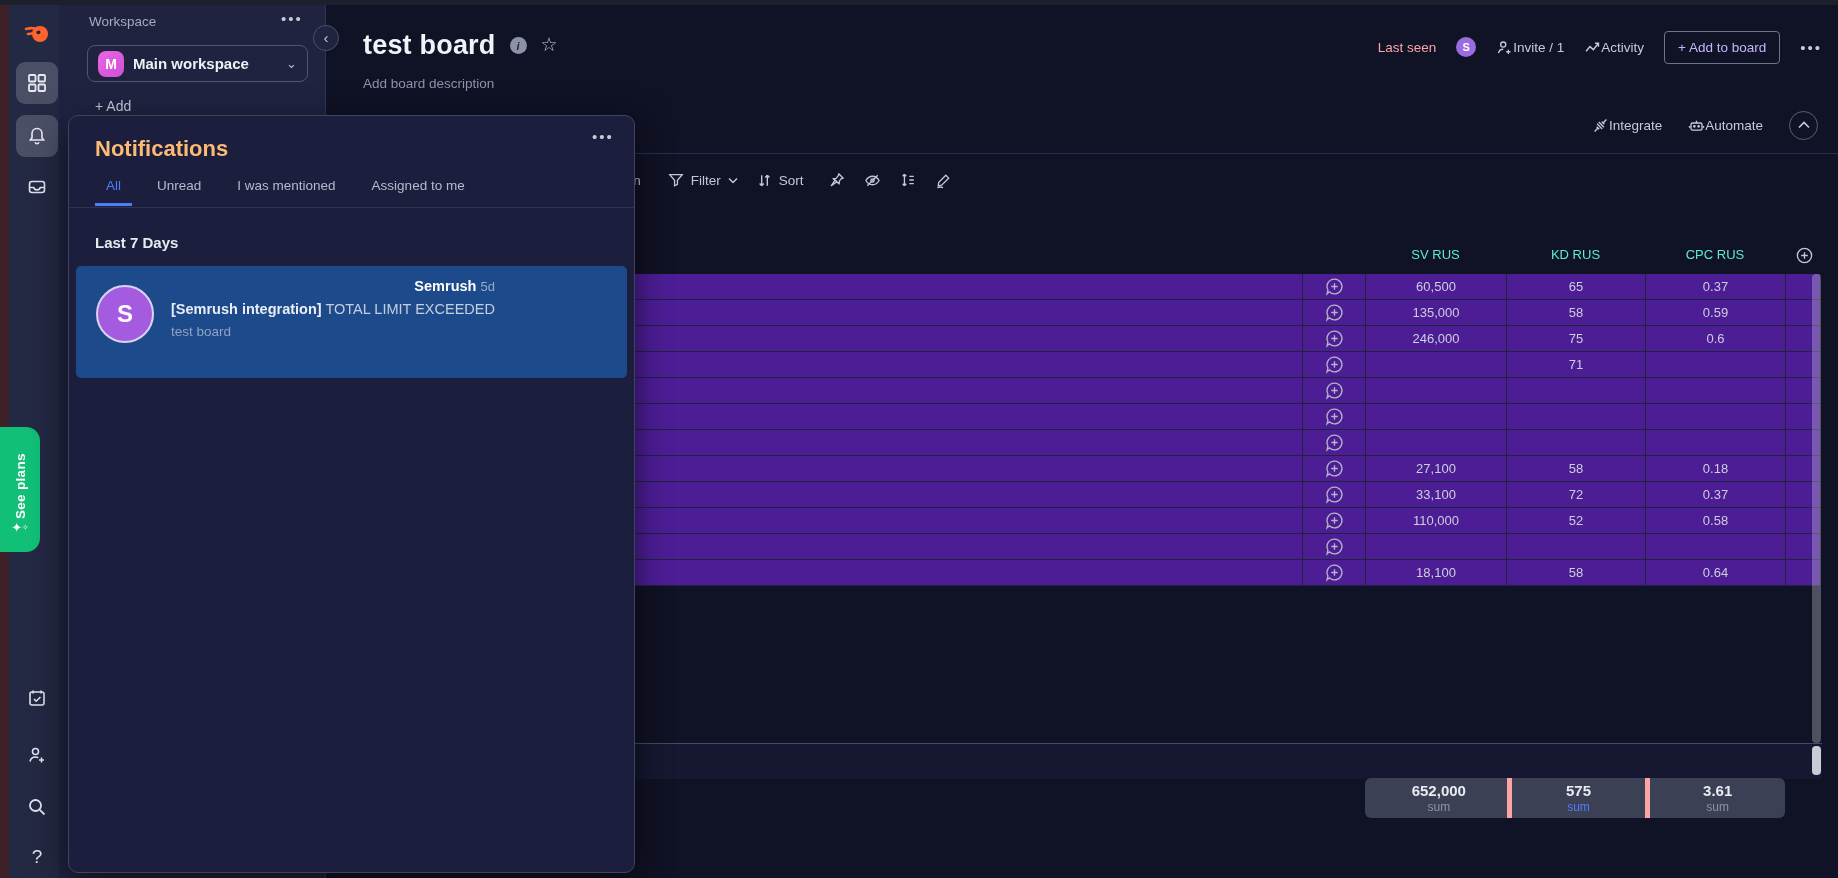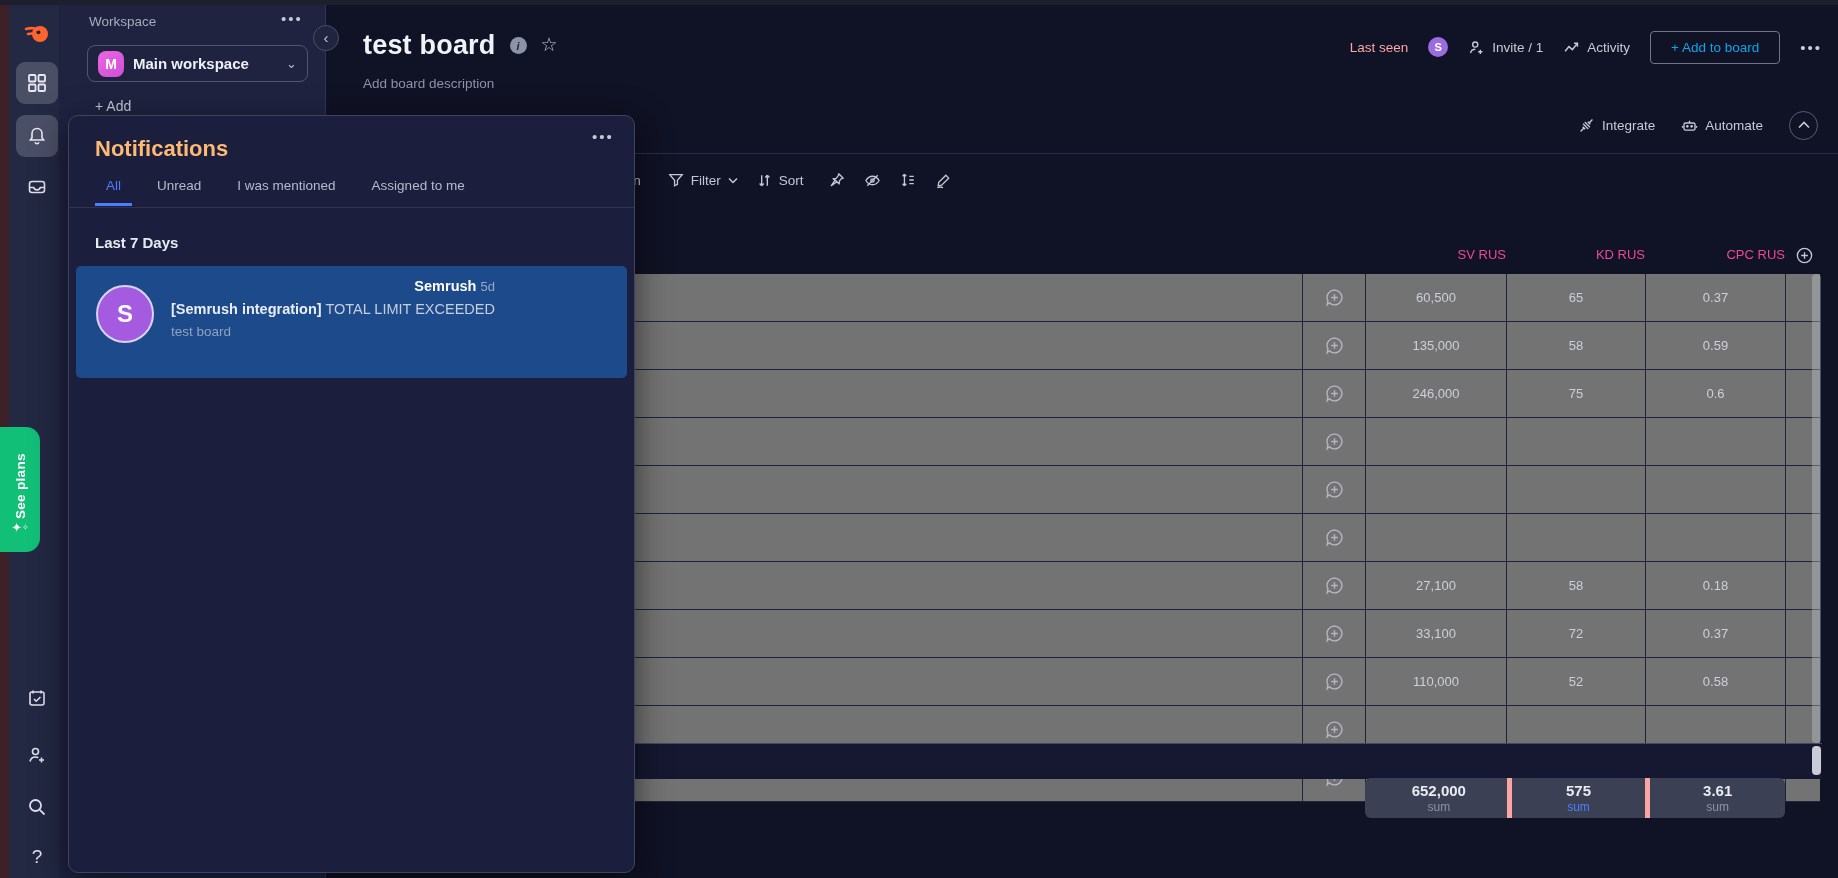--- a/index.html
+++ b/index.html
@@ -47,44 +47,44 @@
   
   #title-row{left:363px;top:30px;display:flex;align-items:center;gap:14px;}
   #board-title{font-size:27px;font-weight:700;color:#f2f3f8;letter-spacing:.2px;}
   #info-icon{width:17px;height:17px;border-radius:50%;background:#8d92a6;color:#1d2140;
              font-size:11px;font-weight:700;display:flex;align-items:center;justify-content:center;font-style:italic;}
   #star-icon{font-size:19px;color:#c3c7d6;margin-top:-2px;}
   #board-desc{left:363px;top:76px;font-size:13.5px;color:#8e93a9;}
 
   #header-right{top:30px;right:16px;height:34px;display:flex;align-items:center;gap:20px;z-index:5;}
   #header-right .lbl{font-size:13.5px;color:#fca5a5;}
-  .hbtn{display:flex;align-items:center;gap:7px;color:#c6cad8;font-size:13.5px;}
+  .hbtn{display:flex;align-items:center;color:#c6cad8;font-size:13.5px;}
   #seen-avatar{width:20px;height:20px;border-radius:50%;background:#9a6ce0;color:#fff;
                font-size:11px;font-weight:700;display:flex;align-items:center;justify-content:center;}
-  #add-to-board{border:1px solid #71758a;border-radius:4px;height:33px;padding:0 20px;
-                display:flex;align-items:center;font-size:13.5px;color:#0ea5e9;box-sizing:border-box;}
+  #add-to-board{border:1px solid #71758a;border-radius:4px;height:33px;padding:0 13px;
+                display:flex;align-items:center;font-size:13.5px;color:#c4b5fd;box-sizing:border-box;}
   #board-dots{font-size:15px;letter-spacing:2px;color:#c6cad8;}
 
   #integrate-row{top:108px;right:20px;height:34px;display:flex;align-items:center;gap:26px;z-index:5;}
   #expand-btn{width:27px;height:27px;border-radius:50%;border:1px solid #5a5e73;color:#c6cad8;
               display:flex;align-items:center;justify-content:center;}
 
   #main-divider{left:325px;top:153px;width:1513px;height:1px;background:#2b2e4d;}
 
   
   #table-toolbar{left:598px;top:166px;height:28px;display:flex;align-items:center;gap:19px;
                  color:#c3c7d6;font-size:13.5px;z-index:5;}
   .tb-group{display:flex;align-items:center;gap:7px;}
 
   
-  .col-head{top:240px;height:30px;line-height:30px;text-align:right;font-size:13px;color:#ec4899;z-index:3;}
+  .col-head{top:240px;height:30px;line-height:30px;text-align:center;font-size:13px;color:#5eead4;z-index:3;}
   #add-col-btn{left:1795px;top:246px;color:#c3c7d6;z-index:3;}
 
   #rows{left:325px;top:274px;width:1495px;z-index:2;}
-  .t-row{height:48px;background:#737373;border-bottom:1px solid #20233c;
+  .t-row{height:26px;background:#4c1d95;border-bottom:1px solid #20233c;
          box-sizing:border-box;display:flex;}
   .c-name{flex:1;}
   .c-conv{width:63px;border-left:1px solid #20233c;display:flex;align-items:center;justify-content:center;color:#b4b8c6;box-sizing:border-box;}
   .c-val{border-left:1px solid #20233c;display:flex;align-items:center;justify-content:center;
          font-size:13px;color:#ccd0dd;box-sizing:border-box;}
   .c-sv{width:141px;}.c-kd{width:139px;}.c-cpc{width:140px;}
   .c-add{width:35px;border-left:1px solid #20233c;box-sizing:border-box;}
 
   #v-track{left:1812px;top:274px;width:9px;height:469px;background:rgba(225,228,238,.30);border-radius:4px;z-index:6;}
   #bottom-band{left:325px;top:743px;width:1497px;height:35px;background:#151830;border-top:1px solid #454961;z-index:3;}
@@ -347,20 +347,33 @@
   </div>
   <div class="t-row">
     <div class="c-name"></div>
     <div class="c-conv">
         <svg width="19" height="19" viewBox="0 0 20 20" fill="none" stroke="currentColor" stroke-width="1.4">
           <path d="M10 2.2a7.8 7.8 0 1 1-5.4 13.4L2.2 17.8l.9-4.1A7.8 7.8 0 0 1 10 2.2z"></path>
           <path d="M10 6.6v6.8M6.6 10h6.8"></path>
         </svg>
       </div>
     <div class="c-val c-sv"></div>
+    <div class="c-val c-kd">71</div>
+    <div class="c-val c-cpc"></div>
+    <div class="c-add"></div>
+  </div>
+  <div class="t-row">
+    <div class="c-name"></div>
+    <div class="c-conv">
+        <svg width="19" height="19" viewBox="0 0 20 20" fill="none" stroke="currentColor" stroke-width="1.4">
+          <path d="M10 2.2a7.8 7.8 0 1 1-5.4 13.4L2.2 17.8l.9-4.1A7.8 7.8 0 0 1 10 2.2z"></path>
+          <path d="M10 6.6v6.8M6.6 10h6.8"></path>
+        </svg>
+      </div>
+    <div class="c-val c-sv"></div>
     <div class="c-val c-kd"></div>
     <div class="c-val c-cpc"></div>
     <div class="c-add"></div>
   </div>
   <div class="t-row">
     <div class="c-name"></div>
     <div class="c-conv">
         <svg width="19" height="19" viewBox="0 0 20 20" fill="none" stroke="currentColor" stroke-width="1.4">
           <path d="M10 2.2a7.8 7.8 0 1 1-5.4 13.4L2.2 17.8l.9-4.1A7.8 7.8 0 0 1 10 2.2z"></path>
           <path d="M10 6.6v6.8M6.6 10h6.8"></path>

